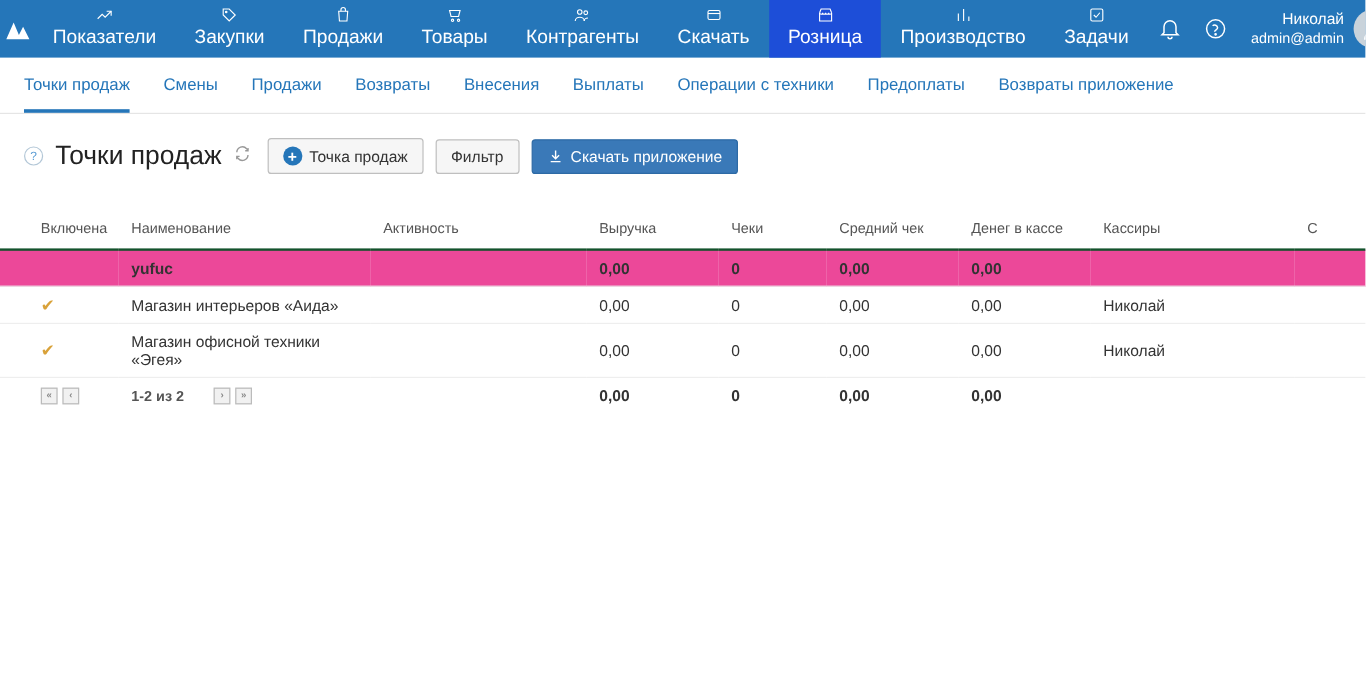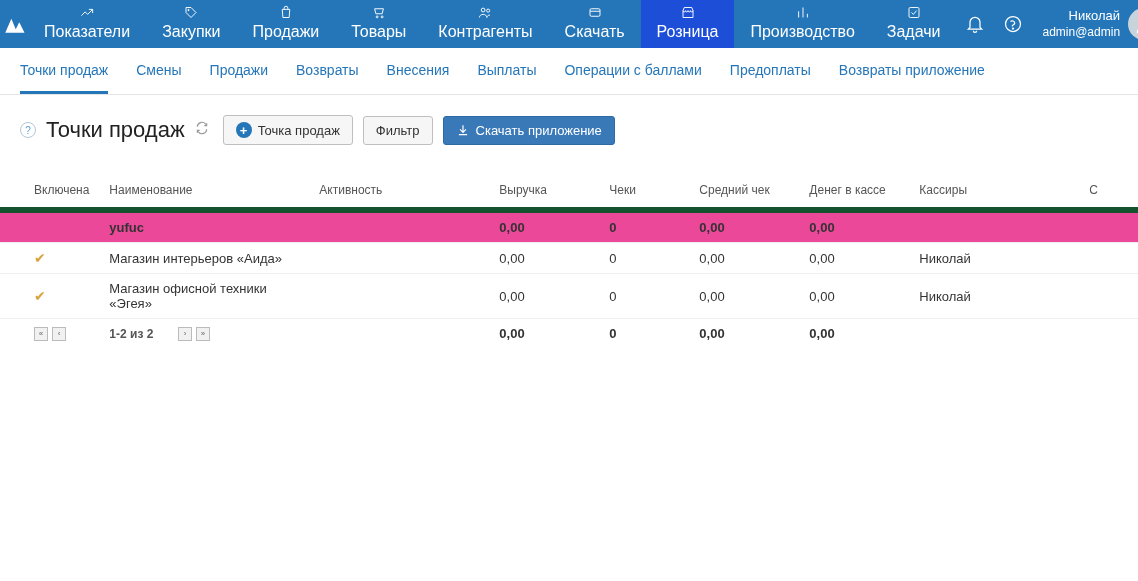--- a/index.html
+++ b/index.html
@@ -156,21 +156,21 @@
       width: 100%;
       border-collapse: collapse;
       font-size: 13px;
       margin-top: 14px;
     }
     .data-table th {
       text-align: left;
       font-weight: normal;
       color: #555;
       padding: 8px 10px 10px;
-      border-bottom: 6px solid #14532d;
+      border-bottom: 2px solid #14532d;
       font-size: 12px;
     }
     .data-table th.right, .data-table td.right { text-align: left; }
     .data-table td {
       padding: 7px 10px;
       border-bottom: 1px solid #eee;
     }
     .data-table tr.group-row {
       background: #ec4899;
       font-weight: bold;
@@ -321,21 +321,21 @@
   </div>
 </div>
 
 <div class="subtabs">
   <div class="subtab active">Точки продаж</div>
   <div class="subtab">Смены</div>
   <div class="subtab">Продажи</div>
   <div class="subtab">Возвраты</div>
   <div class="subtab">Внесения</div>
   <div class="subtab">Выплаты</div>
-  <div class="subtab">Операции с баллами</div>
+  <div class="subtab">Операции с техники</div>
   <div class="subtab">Предоплаты</div>
   <div class="subtab">Возвраты приложение</div>
 </div>
 
 <div class="page-header">
   <div class="page-help">?</div>
   <h1 class="page-title">Точки продаж</h1>
   <div class="refresh-btn">
     <svg viewBox="0 0 24 24" fill="none" stroke="#999" stroke-width="2">
         <path d="M4 10a8 8 0 0114-5l2 2M20 14a8 8 0 01-14 5l-2-2"></path>

